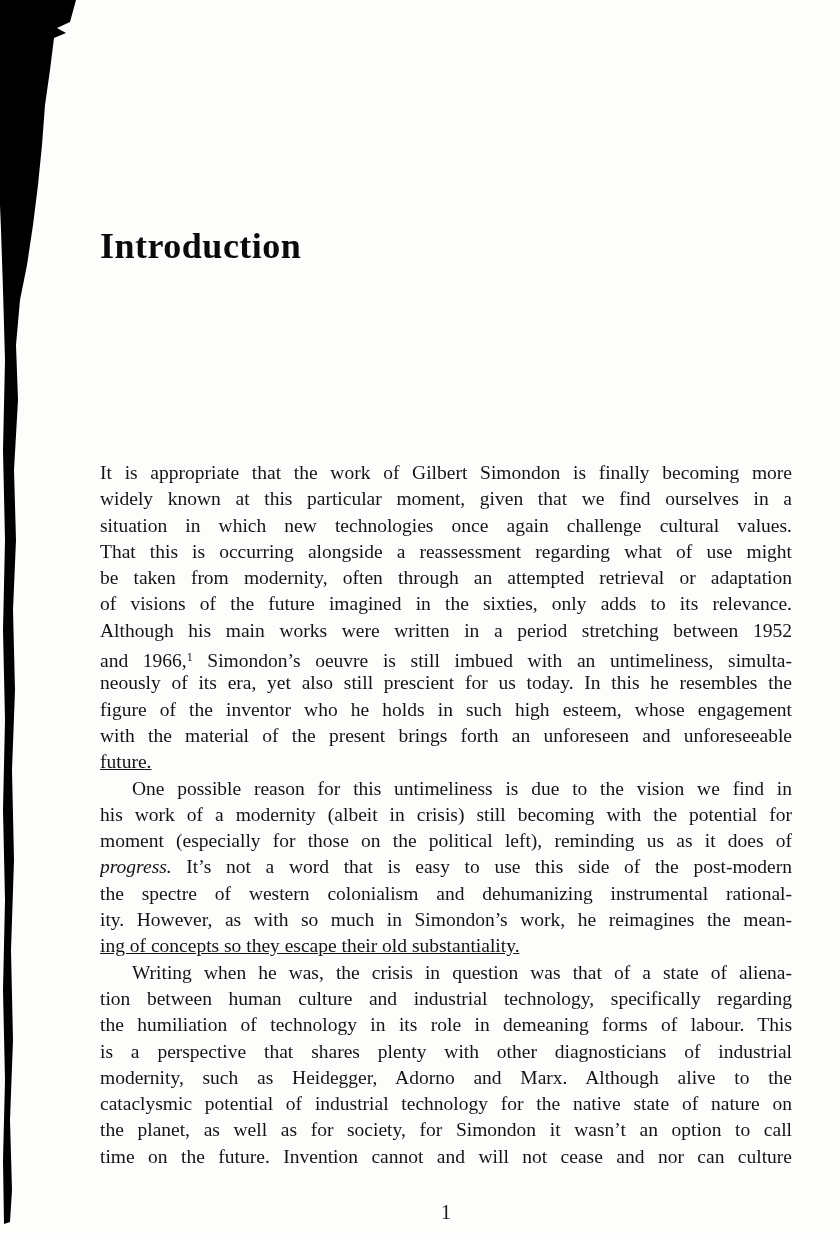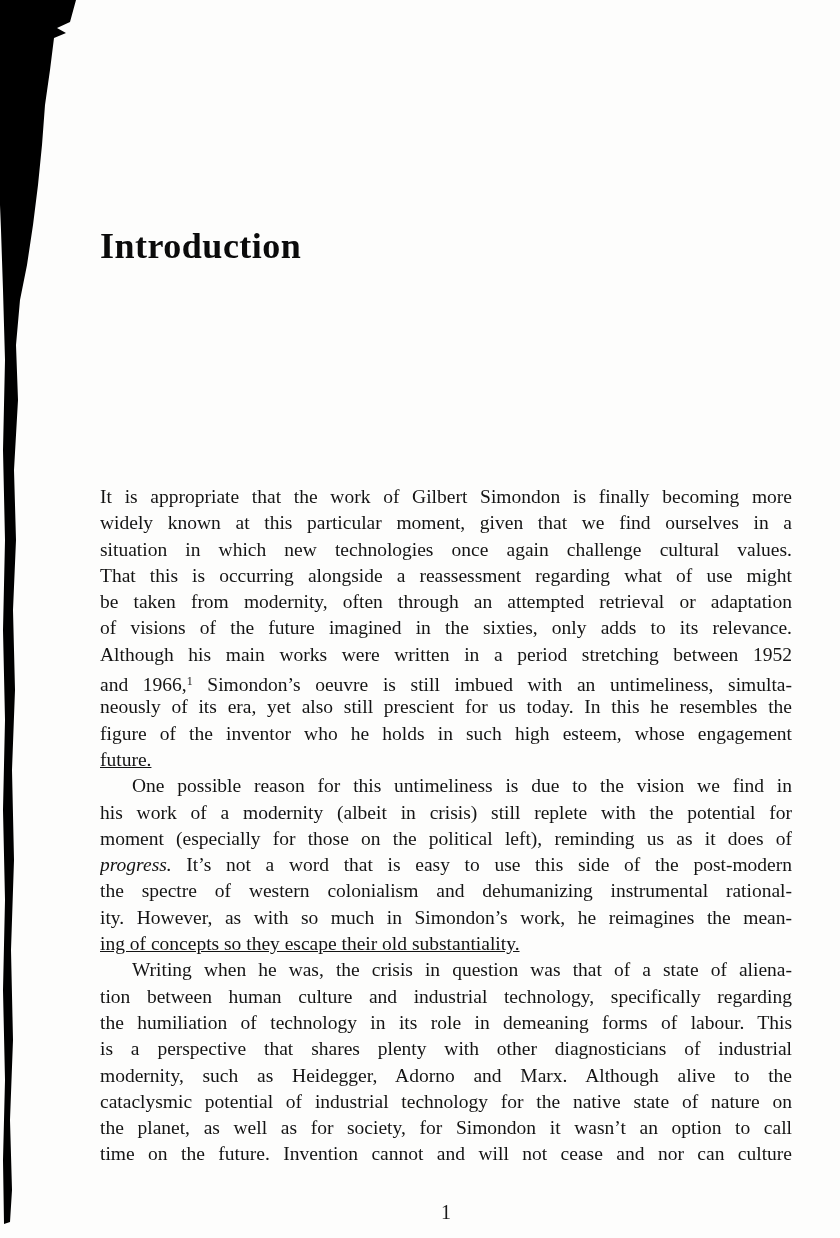--- a/index.html
+++ b/index.html
@@ -29,21 +29,21 @@
     left: 100px;
     width: 692px;
     font-size: 36px;
     line-height: 44px;
     font-weight: bold;
     letter-spacing: 0.5px;
     color: #0b0b0b;
   }
   .body-text {
     position: absolute;
-    top: 484px;
+    top: 460px;
     left: 100px;
     width: 692px;
     font-size: 19.5px;
     line-height: 26.3px;
     color: #141414;
   }
   .para { margin: 0; padding: 0; }
   .line {
     height: 26.3px;
     overflow: hidden;
@@ -90,25 +90,26 @@
         <div class="line"><span>It is appropriate that the work of Gilbert Simondon is finally becoming more</span></div>
         <div class="line"><span>widely known at this particular moment, given that we find ourselves in a</span></div>
         <div class="line"><span>situation in which new technologies once again challenge cultural values.</span></div>
         <div class="line"><span>That this is occurring alongside a reassessment regarding what of use might</span></div>
         <div class="line"><span>be taken from modernity, often through an attempted retrieval or adaptation</span></div>
         <div class="line"><span>of visions of the future imagined in the sixties, only adds to its relevance.</span></div>
         <div class="line"><span>Although his main works were written in a period stretching between 1952</span></div>
         <div class="line"><span>and 1966,</span><span class="sup">1</span><span> Simondon’s oeuvre is still imbued with an untimeliness, simulta-</span></div>
         <div class="line"><span>neously of its era, yet also still prescient for us today. In this he resembles the</span></div>
         <div class="line"><span>figure of the inventor who he holds in such high esteem, whose engagement</span></div>
+        <div class="line"><span>with the material of the present brings forth an unforeseen and unforeseeable</span></div>
         <div class="line endline"><span>future.</span></div>
       </div>
       <div class="para">
         <div class="line indent"><span>One possible reason for this untimeliness is due to the vision we find in</span></div>
-        <div class="line"><span>his work of a modernity (albeit in crisis) still replete with the potential for</span></div>
+        <div class="line"><span>his work of a modernity (albeit in crisis) still becoming with the potential for</span></div>
         <div class="line"><span>moment (especially for those on the political left), reminding us as it does of</span></div>
         <div class="line"><span class="it">progress.</span><span> It’s not a word that is easy to use this side of the post-modern</span></div>
         <div class="line"><span>the spectre of western colonialism and dehumanizing instrumental rational-</span></div>
         <div class="line"><span>ity. However, as with so much in Simondon’s work, he reimagines the mean-</span></div>
         <div class="line endline"><span>ing of concepts so they escape their old substantiality.</span></div>
       </div>
       <div class="para">
         <div class="line indent"><span>Writing when he was, the crisis in question was that of a state of aliena-</span></div>
         <div class="line"><span>tion between human culture and industrial technology, specifically regarding</span></div>
         <div class="line"><span>the humiliation of technology in its role in demeaning forms of labour. This</span></div>

